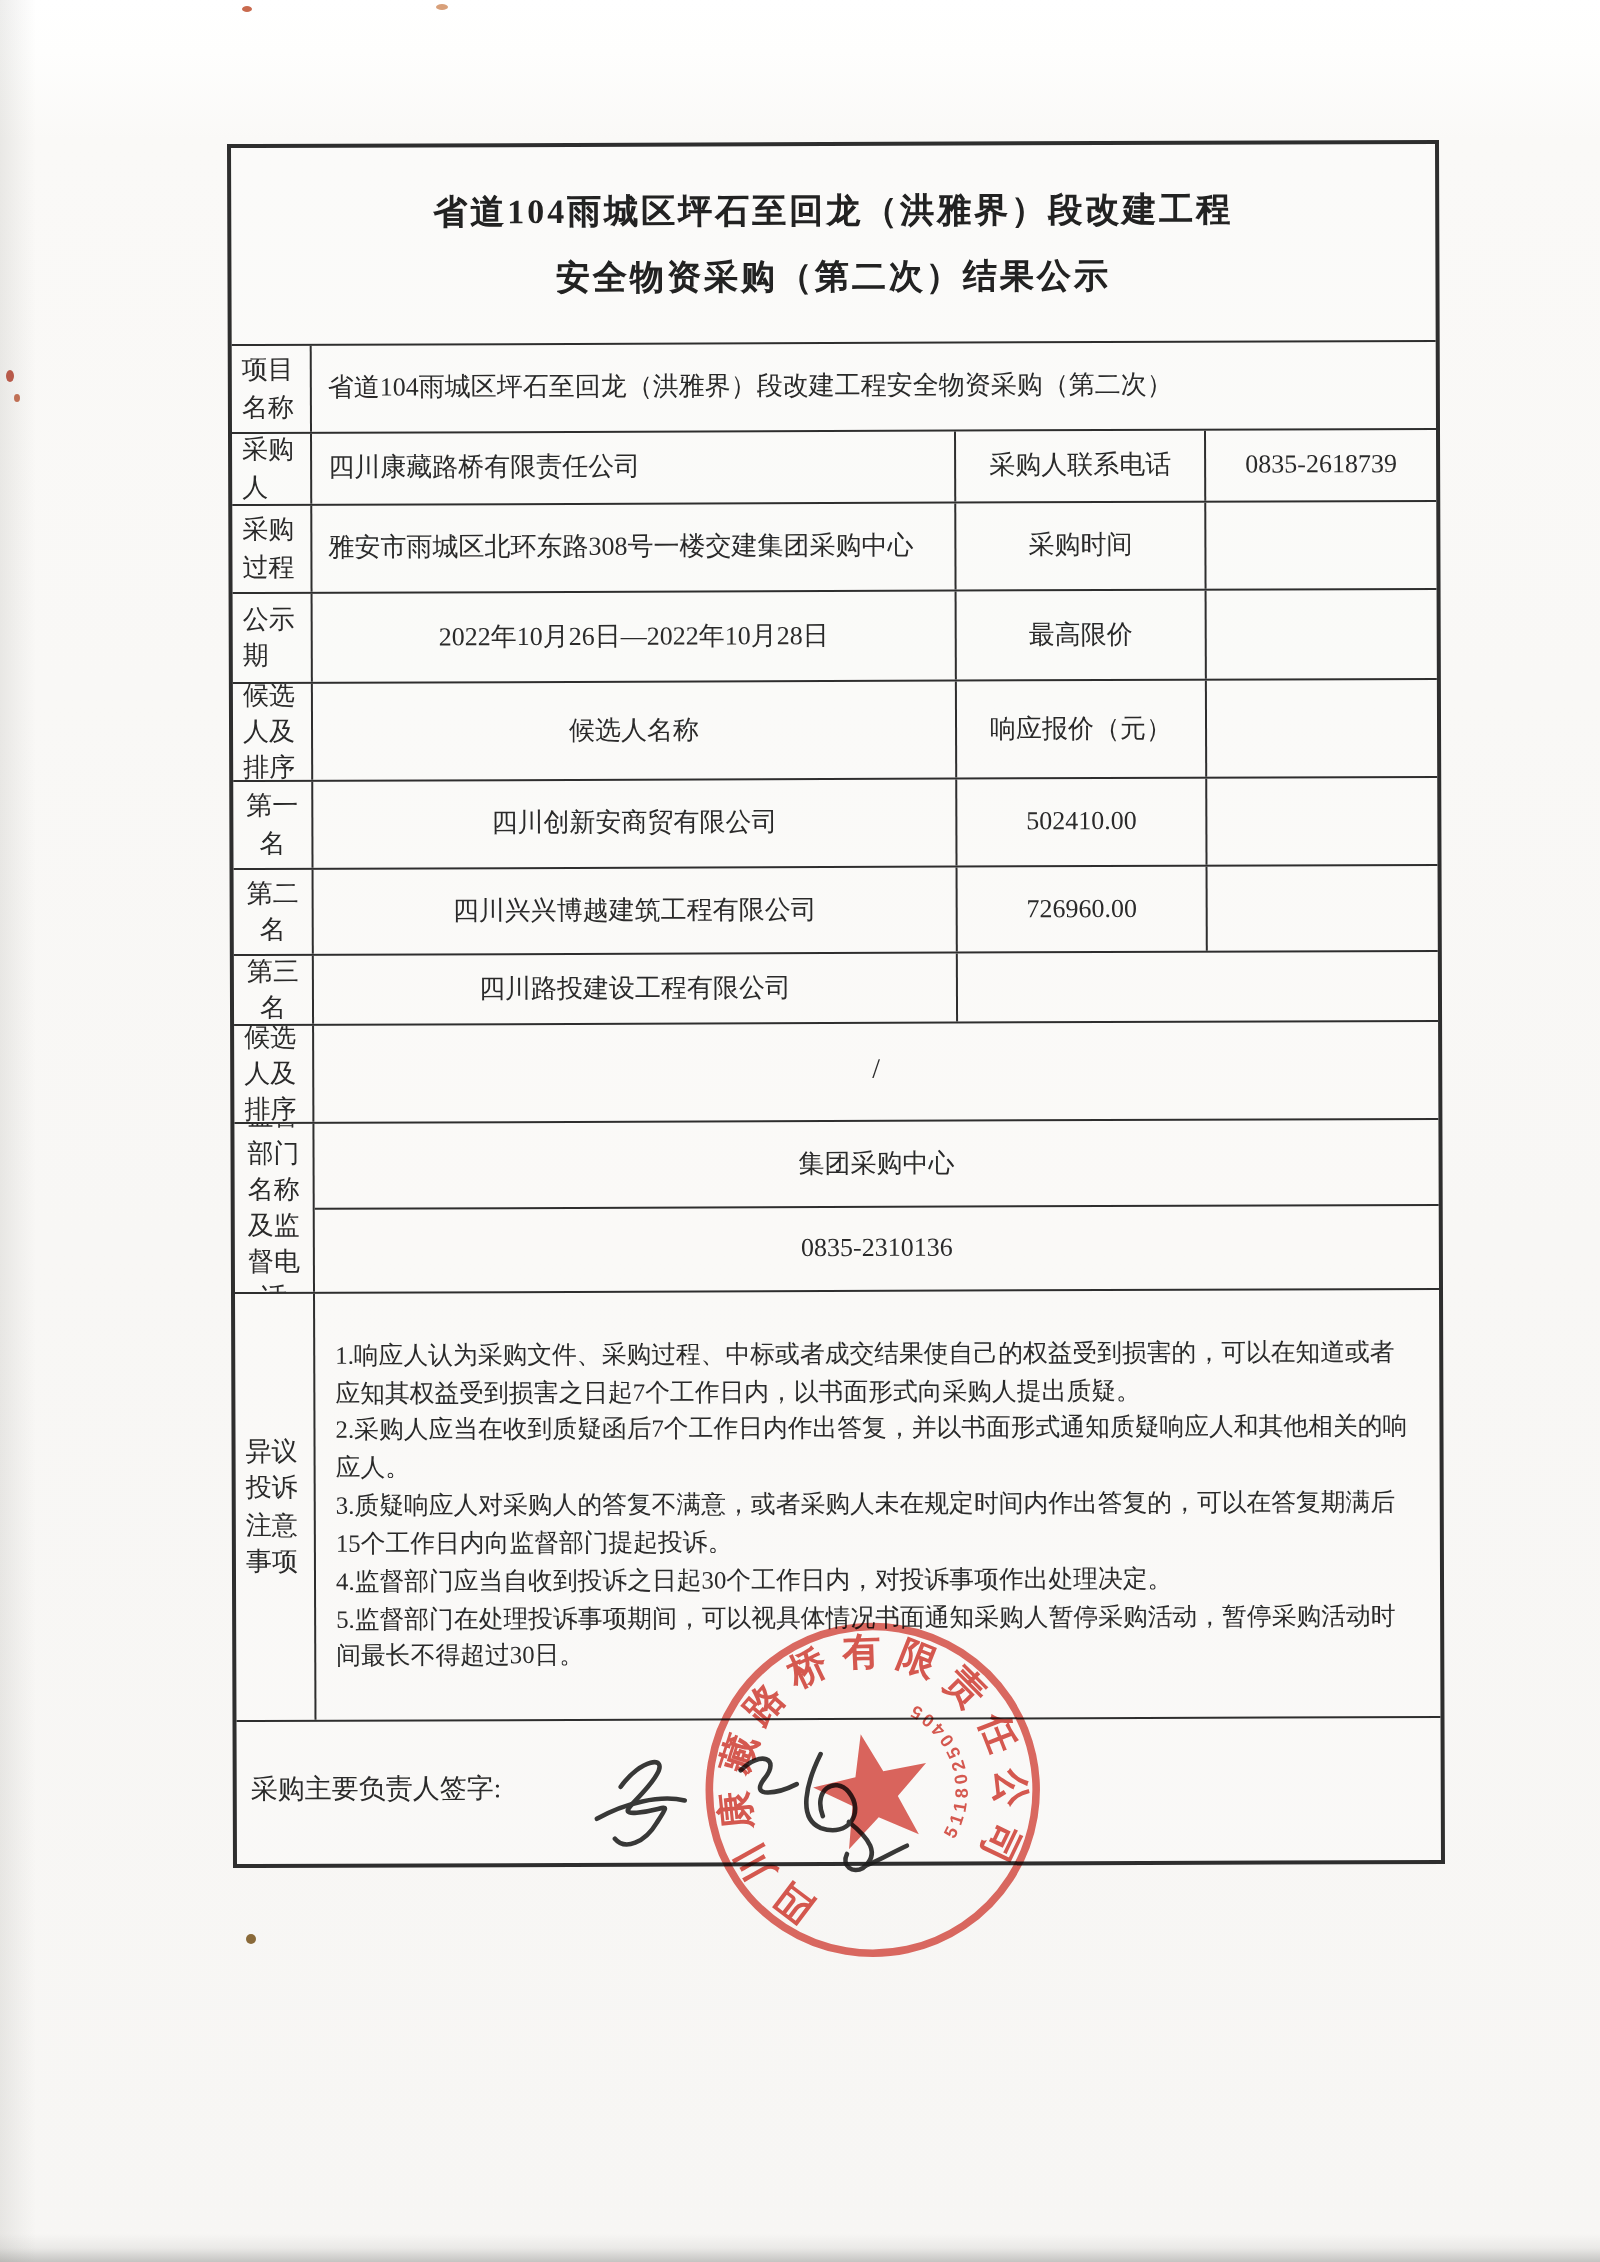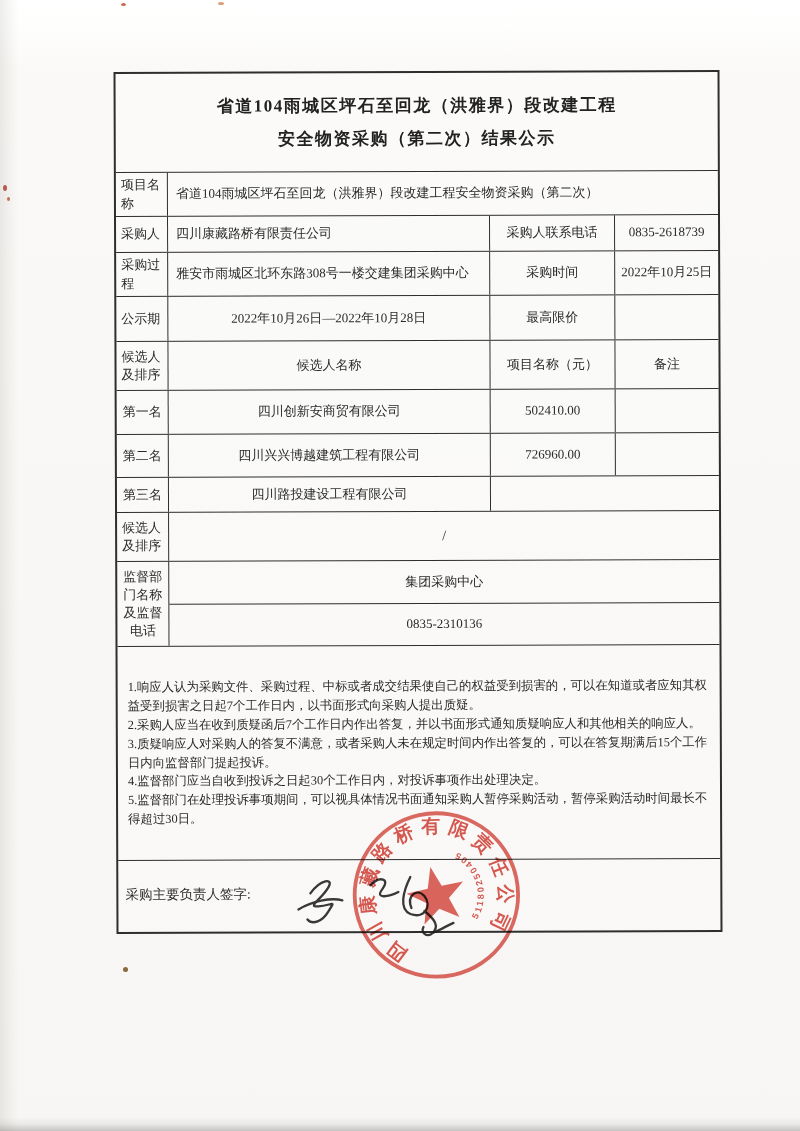--- a/index.html
+++ b/index.html
@@ -29,21 +29,21 @@
   }
   .row{display:flex;border-bottom:1px solid #2e2e2e;box-sizing:border-box;}
   .row.last{border-bottom:none;}
   .cell{
     border-right:1px solid #2e2e2e;box-sizing:border-box;
     display:flex;align-items:center;
     font-size:13px;line-height:1.4;
     overflow:hidden;
   }
   .cell.end{border-right:none;}
-  .c-label{width:52px;padding:3px 5px;word-break:break-all;}
+  .c-label{width:40px;padding:3px 5px;word-break:break-all;}
   .c-label.ctr{justify-content:center;text-align:center;padding:3px 4px;}
   .c-main{width:322px;padding:2px 8px;}
   .c-main.ctr{justify-content:center;text-align:center;padding:2px 4px;}
   .c-third{width:125px;justify-content:center;text-align:right;padding:2px 4px;}
   .c-fourth{flex:1;justify-content:center;text-align:left;padding:2px 4px;}
 
   .title-cell{
     width:100%;border-right:none;
     flex-direction:column;justify-content:center;text-align:center;
     font-weight:bold;font-size:17px;letter-spacing:1.5px;line-height:1.95;
@@ -92,34 +92,32 @@
       <div class="cell c-label">采购人</div>
       <div class="cell c-main">四川康藏路桥有限责任公司</div>
       <div class="cell c-third">采购人联系电话</div>
       <div class="cell c-fourth end">0835-2618739</div>
     </div>
 
     <div class="row" style="height:44px">
       <div class="cell c-label">采购过程</div>
       <div class="cell c-main">雅安市雨城区北环东路308号一楼交建集团采购中心</div>
       <div class="cell c-third">采购时间</div>
-      <div class="cell c-fourth end">2022年10月25日</div>
     </div>
 
     <div class="row" style="height:45px">
       <div class="cell c-label">公示期</div>
       <div class="cell c-main ctr">2022年10月26日—2022年10月28日</div>
       <div class="cell c-third">最高限价</div>
     </div>
 
     <div class="row" style="height:49px">
       <div class="cell c-label">候选人及排序</div>
       <div class="cell c-main ctr">候选人名称</div>
-      <div class="cell c-third">项目名称（元）</div>
-      <div class="cell c-fourth end">备注</div>
+      <div class="cell c-third">响应报价（元）</div>
     </div>
 
     <div class="row" style="height:44px">
       <div class="cell c-label ctr">第一名</div>
       <div class="cell c-main ctr">四川创新安商贸有限公司</div>
       <div class="cell c-third">502410.00</div>
       <div class="cell c-fourth end"></div>
     </div>
 
     <div class="row" style="height:43px">
@@ -142,20 +140,21 @@
 
     <div class="row" style="height:85px">
       <div class="cell c-label ctr">监督部门名称及监督电话</div>
       <div class="sup-right">
         <div class="sup-sub first">集团采购中心</div>
         <div class="sup-sub">0835-2310136</div>
       </div>
     </div>
 
     <div class="row" style="height:214px">
+      <div class="cell c-label">异议投诉注意事项</div>
       <div class="cell end" style="flex:1;padding:0;">
         <div class="obj-text" style="width:100%">
           <div>1.响应人认为采购文件、采购过程、中标或者成交结果使自己的权益受到损害的，可以在知道或者应知其权益受到损害之日起7个工作日内，以书面形式向采购人提出质疑。</div>
           <div>2.采购人应当在收到质疑函后7个工作日内作出答复，并以书面形式通知质疑响应人和其他相关的响应人。</div>
           <div>3.质疑响应人对采购人的答复不满意，或者采购人未在规定时间内作出答复的，可以在答复期满后15个工作日内向监督部门提起投诉。</div>
           <div>4.监督部门应当自收到投诉之日起30个工作日内，对投诉事项作出处理决定。</div>
           <div>5.监督部门在处理投诉事项期间，可以视具体情况书面通知采购人暂停采购活动，暂停采购活动时间最长不得超过30日。</div>
         </div>
       </div>
     </div>

